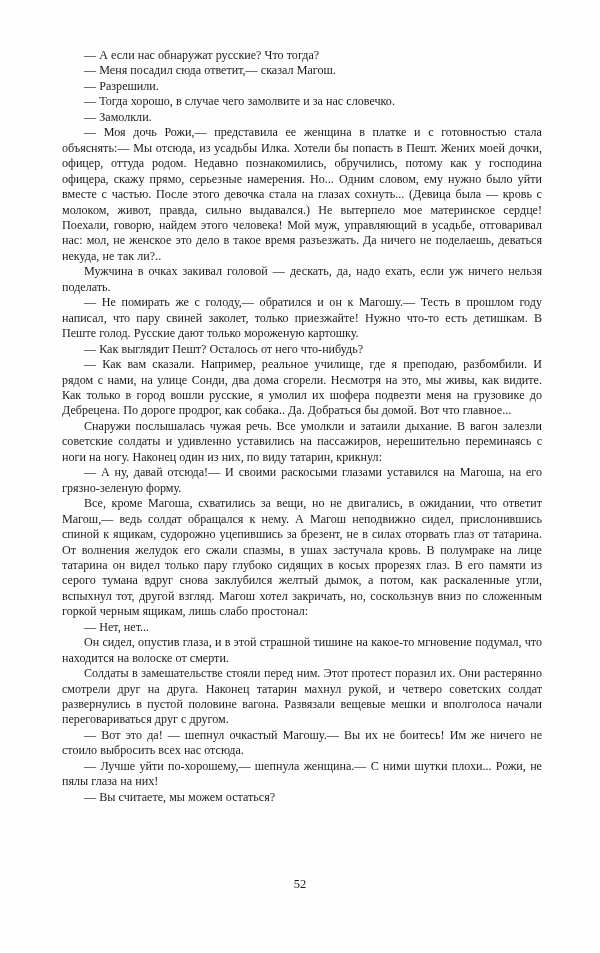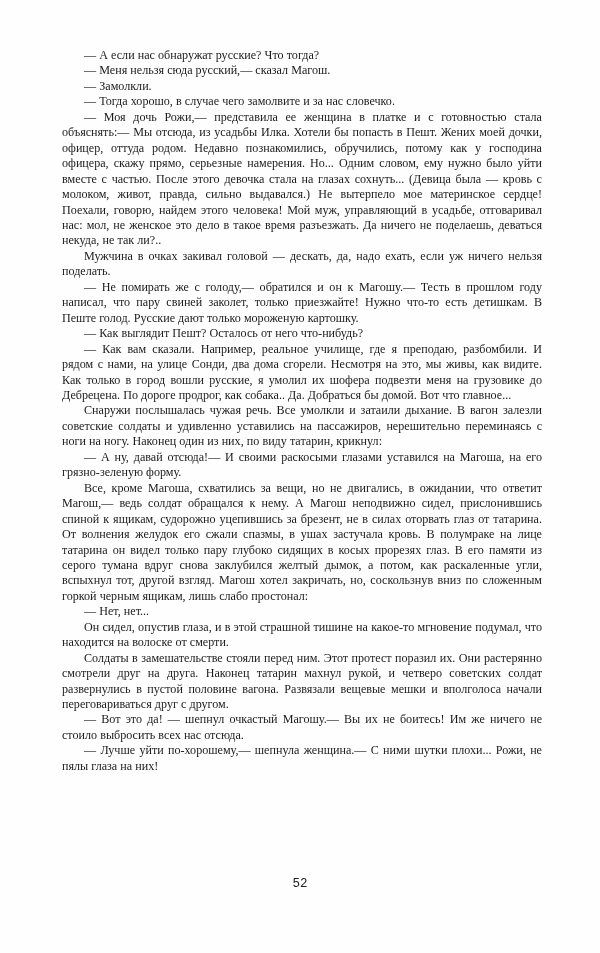--- a/index.html
+++ b/index.html
@@ -35,40 +35,42 @@
     text-indent: 22px;
   }
   .page-number {
     position: absolute;
     left: 0;
     top: 877px;
     width: 600px;
     text-align: center;
     font-size: 12.5px;
     color: #1b1b1b;
-    font-family: Liberation Mono, monospace;
+    font-family: Liberation Serif, serif;
   }
 </style>
 </head>
 <body>
 
 <div class="page">
   <div class="text-column">
     <p class="para dialog">— А если нас обнаружат русские? Что тогда?</p>
-    <p class="para dialog">— Меня нельзя сюда русский,— сказал Магош.</p>
+    <p class="para dialog">— Меня посадил сюда ответит,— сказал Магош.</p>
+    <p class="para dialog">— Разрешили.</p>
+    <p class="para dialog">— Тогда хорошо, в случае чего замолвите и за нас словечко.</p>
     <p class="para dialog">— Замолкли.</p>
-    <p class="para dialog">— Тогда хорошо, в случае чего замолвите и за нас словечко.</p>
     <p class="para dialog">— Моя дочь Рожи,— представила ее женщина в платке и с готовностью стала объяснять:— Мы отсюда, из усадьбы Илка. Хотели бы попасть в Пешт. Жених моей дочки, офицер, оттуда родом. Недавно познакомились, обручились, потому как у господина офицера, скажу прямо, серьезные намерения. Но... Одним словом, ему нужно было уйти вместе с частью. После этого девочка стала на глазах сохнуть... (Девица была — кровь с молоком, живот, правда, сильно выдавался.) Не вытерпело мое материнское сердце! Поехали, говорю, найдем этого человека! Мой муж, управляющий в усадьбе, отговаривал нас: мол, не женское это дело в такое время разъезжать. Да ничего не поделаешь, деваться некуда, не так ли?..</p>
     <p class="para">Мужчина в очках закивал головой — дескать, да, надо ехать, если уж ничего нельзя поделать.</p>
     <p class="para dialog">— Не помирать же с голоду,— обратился и он к Магошу.— Тесть в прошлом году написал, что пару свиней заколет, только приезжайте! Нужно что-то есть детишкам. В Пеште голод. Русские дают только мороженую картошку.</p>
     <p class="para dialog">— Как выглядит Пешт? Осталось от него что-нибудь?</p>
     <p class="para dialog">— Как вам сказали. Например, реальное училище, где я преподаю, разбомбили. И рядом с нами, на улице Сонди, два дома сгорели. Несмотря на это, мы живы, как видите. Как только в город вошли русские, я умолил их шофера подвезти меня на грузовике до Дебрецена. По дороге продрог, как собака.. Да. Добраться бы домой. Вот что главное...</p>
     <p class="para">Снаружи послышалась чужая речь. Все умолкли и затаили дыхание. В вагон залезли советские солдаты и удивленно уставились на пассажиров, нерешительно переминаясь с ноги на ногу. Наконец один из них, по виду татарин, крикнул:</p>
     <p class="para dialog">— А ну, давай отсюда!— И своими раскосыми глазами уставился на Магоша, на его грязно-зеленую форму.</p>
     <p class="para">Все, кроме Магоша, схватились за вещи, но не двигались, в ожидании, что ответит Магош,— ведь солдат обращался к нему. А Магош неподвижно сидел, прислонившись спиной к ящикам, судорожно уцепившись за брезент, не в силах оторвать глаз от татарина. От волнения желудок его сжали спазмы, в ушах застучала кровь. В полумраке на лице татарина он видел только пару глубоко сидящих в косых прорезях глаз. В его памяти из серого тумана вдруг снова заклубился желтый дымок, а потом, как раскаленные угли, вспыхнул тот, другой взгляд. Магош хотел закричать, но, соскользнув вниз по сложенным горкой черным ящикам, лишь слабо простонал:</p>
     <p class="para dialog">— Нет, нет...</p>
     <p class="para">Он сидел, опустив глаза, и в этой страшной тишине на какое-то мгновение подумал, что находится на волоске от смерти.</p>
     <p class="para">Солдаты в замешательстве стояли перед ним. Этот протест поразил их. Они растерянно смотрели друг на друга. Наконец татарин махнул рукой, и четверо советских солдат развернулись в пустой половине вагона. Развязали вещевые мешки и вполголоса начали переговариваться друг с другом.</p>
     <p class="para dialog">— Вот это да! — шепнул очкастый Магошу.— Вы их не боитесь! Им же ничего не стоило выбросить всех нас отсюда.</p>
     <p class="para dialog">— Лучше уйти по-хорошему,— шепнула женщина.— С ними шутки плохи... Рожи, не пялы глаза на них!</p>
+    <p class="para dialog">— Вы считаете, мы можем остаться?</p>
   </div>
   <div class="page-number">52</div>
 </div>
 
 </body></html>

